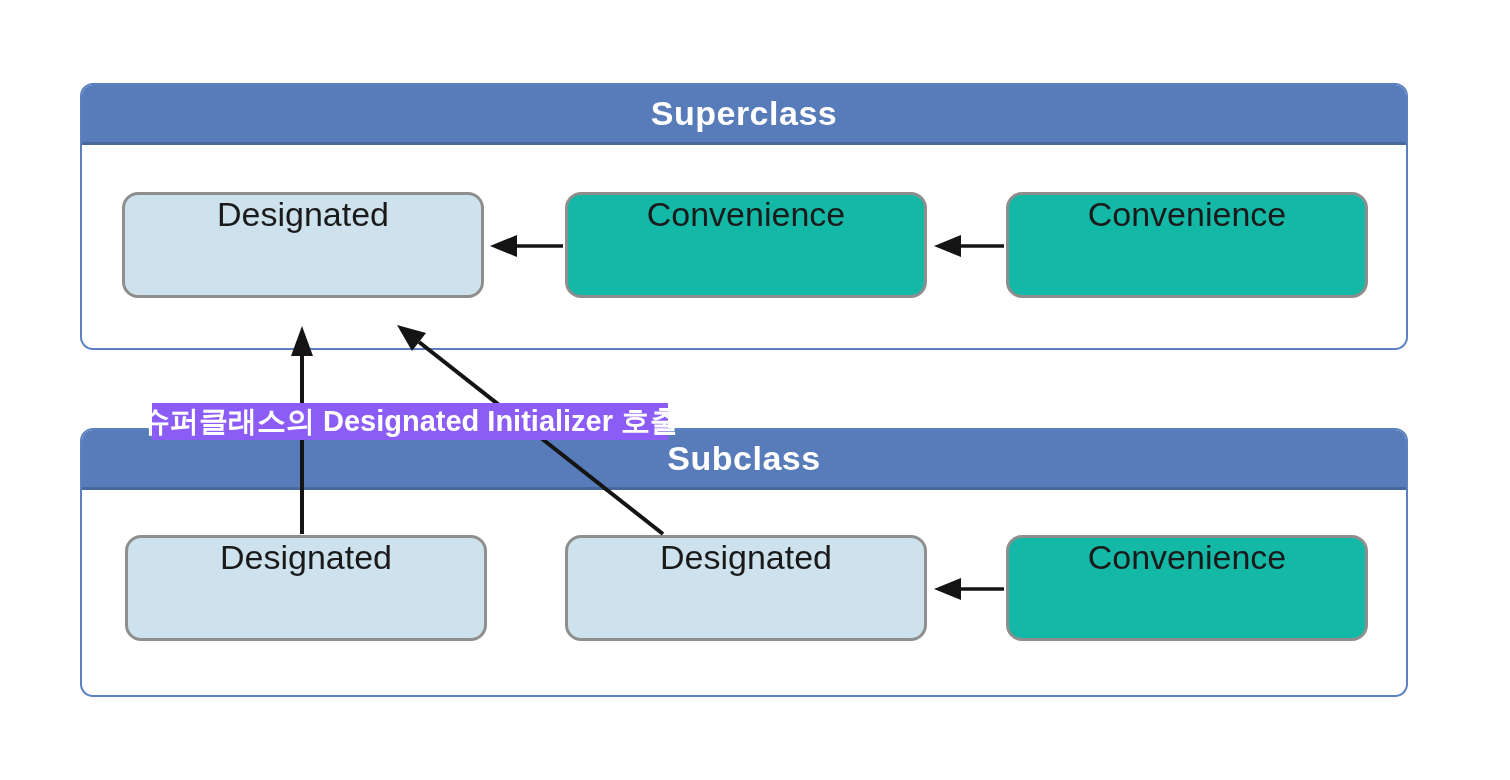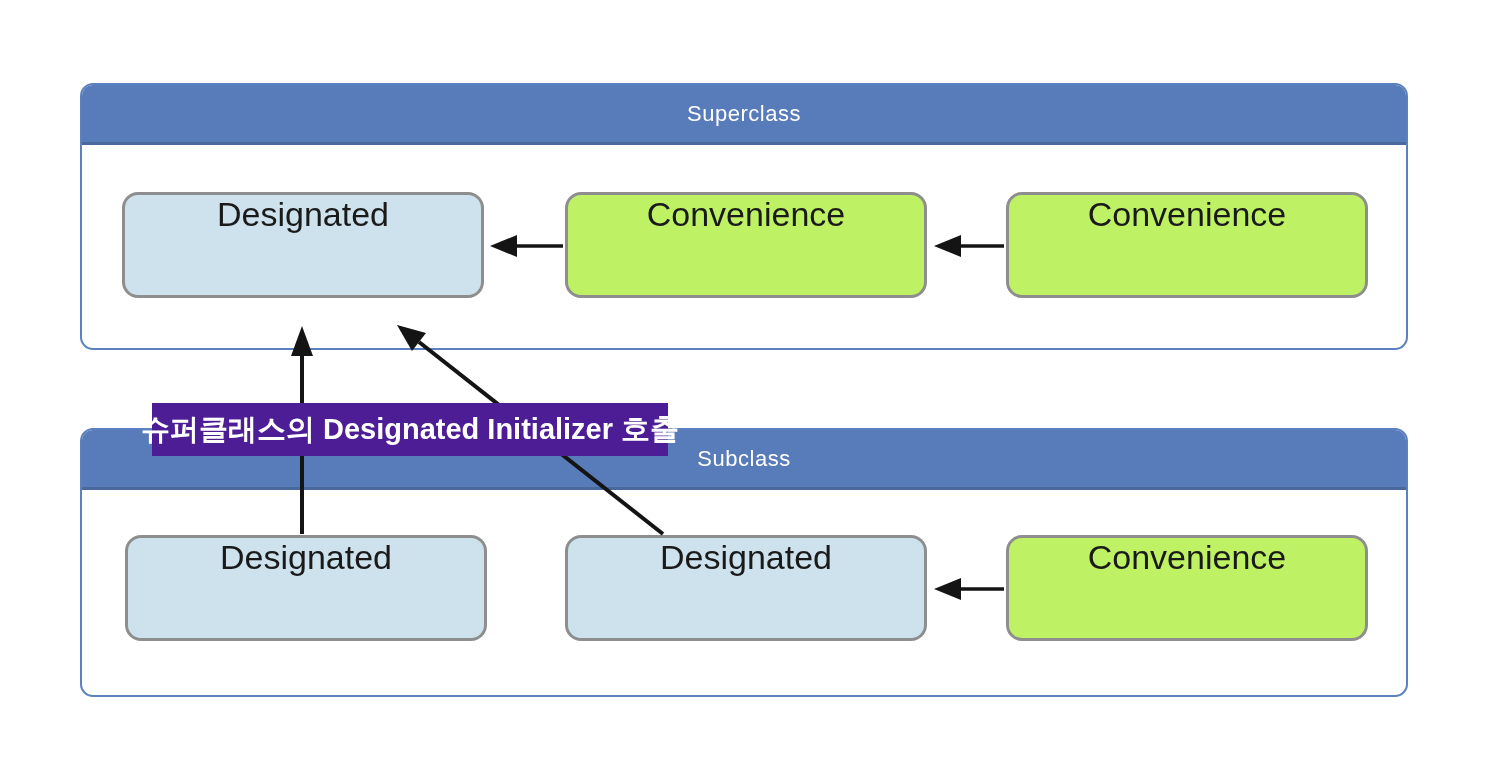--- a/index.html
+++ b/index.html
@@ -31,57 +31,57 @@
     width: 100%;
     height: 60px;
     background: #577cb9;
     border-bottom: 3px solid #49699c;
     display: flex;
     align-items: center;
     justify-content: center;
   }
   .panel-title {
     color: #ffffff;
-    font-weight: normal;
-    font-size: 22px;
+    font-weight: bold;
+    font-size: 34px;
     letter-spacing: 0.5px;
   }
   .node {
     position: absolute;
     box-sizing: border-box;
     width: 362px;
     height: 106px;
     border: 3px solid #8e8e8e;
     border-radius: 16px;
     display: flex;
     align-items: flex-start;
     justify-content: center;
     font-size: 34px;
     color: #1a1a1a;
     z-index: 2;
   }
   .node.designated { background: #cde2ec; }
-  .node.convenience { background: #bef264; }
+  .node.convenience { background: #14b8a6; }
   .arrow-layer {
     position: absolute;
     left: 0;
     top: 0;
     width: 1510px;
     height: 780px;
     z-index: 5;
     pointer-events: none;
   }
   .annotation {
     position: absolute;
     left: 152px;
     top: 403px;
     width: 516px;
-    height: 53px;
+    height: 37px;
     box-sizing: border-box;
-    background: #4c1d95;
+    background: #8b5cf6;
     color: #ffffff;
     font-weight: bold;
     font-size: 29px;
     display: flex;
     align-items: center;
     justify-content: center;
     white-space: nowrap;
     z-index: 10;
   }
 </style>

